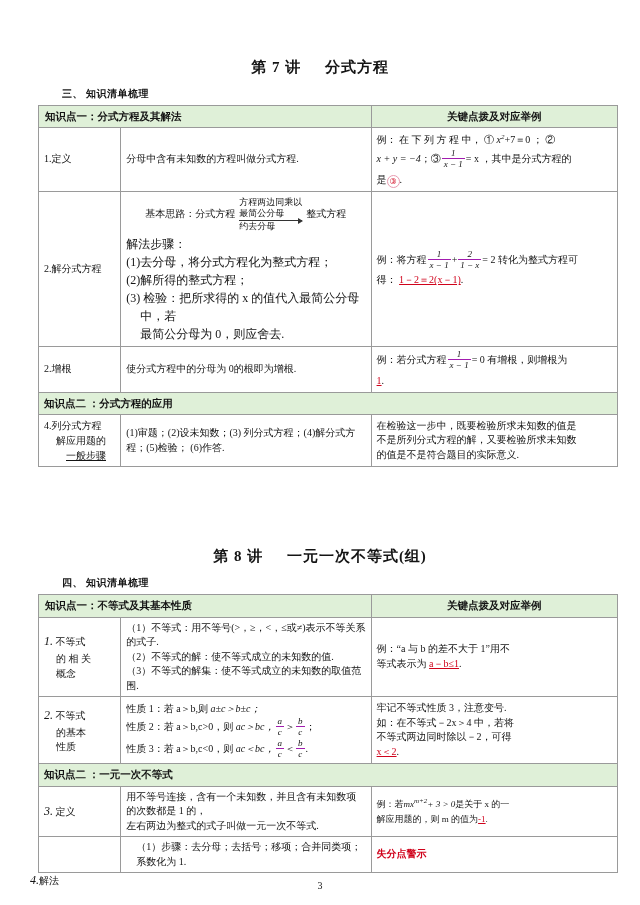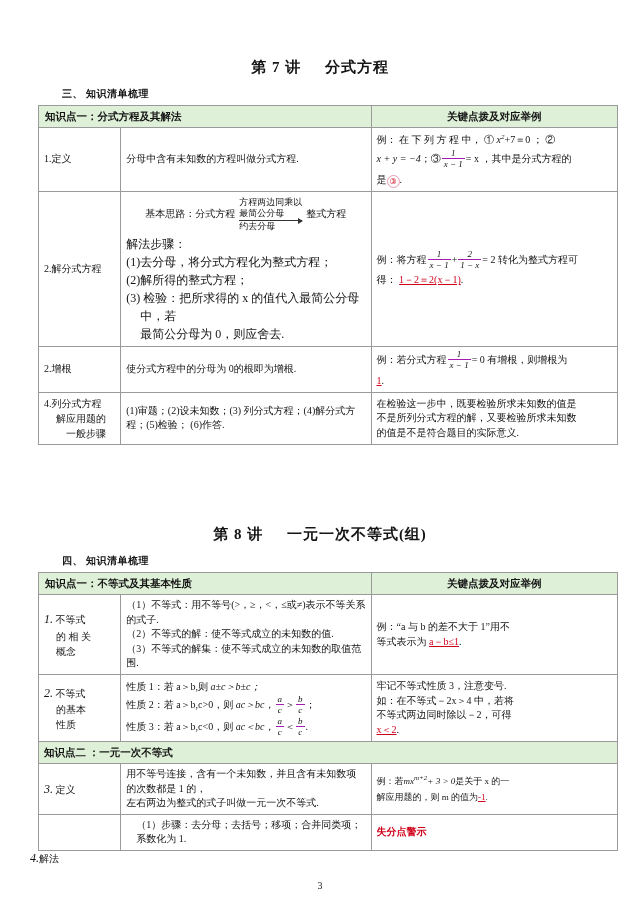--- a/index.html
+++ b/index.html
@@ -61,21 +61,21 @@
   .c-body{width:250px;}
   .c-ex{width:246px;}
 
   .lab-italic{
     font-style:italic;
     font-family:"Liberation Serif",serif;
     font-size:12px;
   }
   .lab-block{display:block;line-height:1.65;}
   .lab-ind{display:block;padding-left:12px;}
-  .lab-ind2{display:block;padding-left:22px;}
+  .lab-ind2{display:block;padding-left:22px;text-decoration:underline;}
   .red-u{color:#d0021b;text-decoration:underline;}
   .bold-red{color:#d0021b;font-weight:bold;}
   .circled{
     display:inline-block;
     color:#d0021b;
     border:1px solid #e79ab0;
     border-radius:50%;
     width:11px;height:11px;line-height:11px;
     text-align:center;font-size:8px;
     vertical-align:-1px;
@@ -225,20 +225,23 @@
       <td>
         <div class="exline2">
           <span>例：若分式方程</span><span class="frac"><span class="n mi">1</span><span class="d mi">x − 1</span></span><span>= 0 有增根，则增根为</span>
         </div>
         <div class="exline2">
           <span class="red-u">1</span>.
         </div>
       </td>
     </tr>
 
+    <tr class="band">
+      <td colspan="3">知识点二  ：分式方程的应用</td>
+    </tr>
 
     <tr>
       <td>
         <span class="lab-block">4.列分式方程</span>
         <span class="lab-ind">解应用题的</span>
         <span class="lab-ind2">一般步骤</span>
       </td>
       <td>
         <div>(1)审题；(2)设未知数；(3) 列分式方程；(4)解分式方</div>
         <div>程；(5)检验；  (6)作答.</div>

